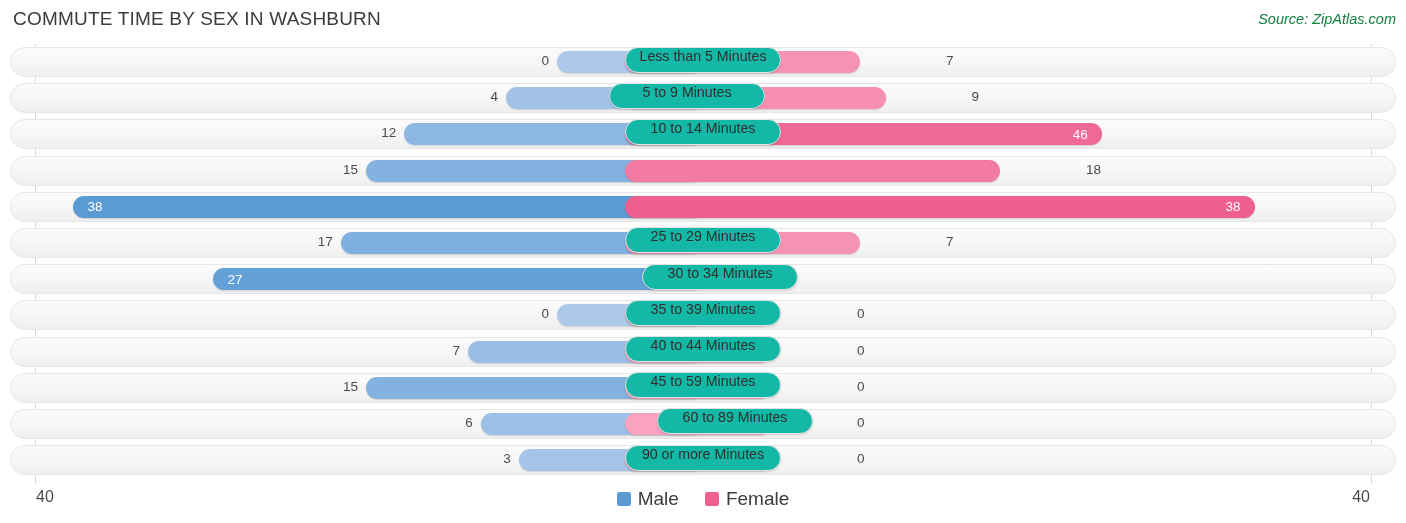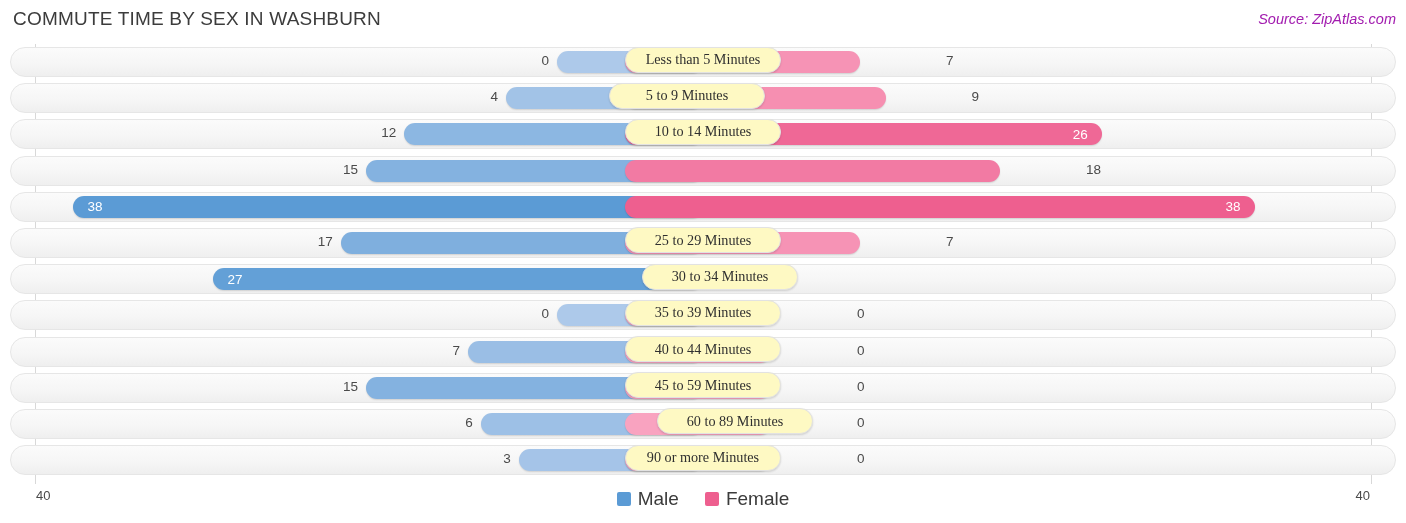--- a/index.html
+++ b/index.html
@@ -30,21 +30,21 @@
     color: #3c3c3c;
     font-weight: 400;
     white-space: nowrap;
   }
   .source {
     position: absolute;
     right: 10px;
     top: 11px;
     font-size: 14.5px;
     font-style: italic;
-    color: #a21caf;
+    color: #15803d;
     white-space: nowrap;
   }
 
   
   .plot {
     position: absolute;
     left: 0;
     top: 44px;
     width: 1406px;
     height: 440px;
@@ -121,50 +121,49 @@
     color: #4a4a4a;
     white-space: nowrap;
   }
   .outval.left  { text-align: right; }
   .outval.right { text-align: left; }
 
   .pill {
     position: absolute;
     top: 2.5px;
     height: 26px;
-    background: #fef9c3;
+    background: #14b8a6;
     border: 1px solid #e2e2e2;
     border-radius: 13px;
     display: flex;
-    align-items: center;
+    align-items: flex-start;
     justify-content: center;
     padding: 0 13px;
     box-sizing: border-box;
     box-shadow: 0 1px 2px rgba(0,0,0,.14);
     z-index: 5;
-    font-family: Liberation Serif, serif;
   }
   .pill span {
     font-size: 14.2px;
     color: #2f2f2f;
     white-space: nowrap;
   }
 
   
   .footer {
     position: absolute;
     left: 0;
     top: 484px;
     width: 1406px;
     height: 39px;
   }
   .tick {
     position: absolute;
     top: 4px;
-    font-size: 13px;
+    font-size: 16px;
     color: #4a4a4a;
   }
   .tick.l { left: 36px; }
   .tick.r { right: 36px; }
 
   .legend {
     position: absolute;
     left: 0;
     top: 4px;
     width: 1406px;
@@ -224,21 +223,21 @@
             <span>5 to 9 Minutes</span>
           </div>
         </div>
       </div>
       <div class="row">
         <div class="track"></div>
         <div class="bars">
           <div class="outval left" style="left: 352.3px; width: 44px;">12</div>
           <div class="bar male" style="left: 404.3px; width: 298.7px; background: rgb(140, 183, 226);"></div>
           <div class="bar female" style="left: 625px; width: 476.85px; background: rgb(239, 104, 150);">
-            <span class="inval">26</span>
+            <span class="inval">46</span>
           </div>
           <div class="pill" style="left: 625px; width: 156px;">
             <span>10 to 14 Minutes</span>
           </div>
         </div>
       </div>
       <div class="row">
         <div class="track"></div>
         <div class="bars">
           <div class="outval left" style="left: 314.125px; width: 44px;">15</div>

